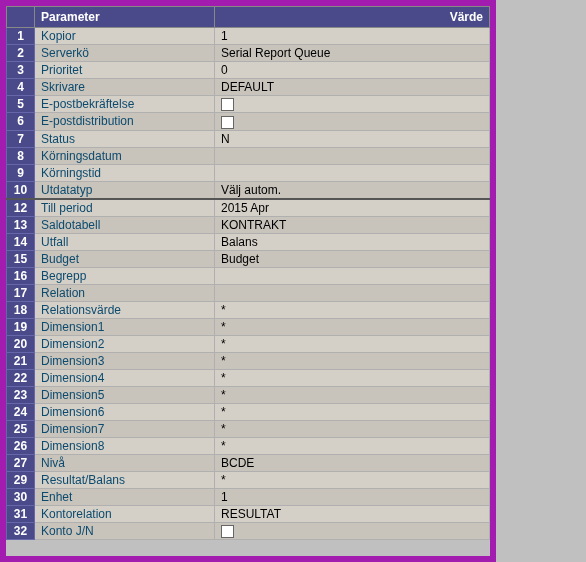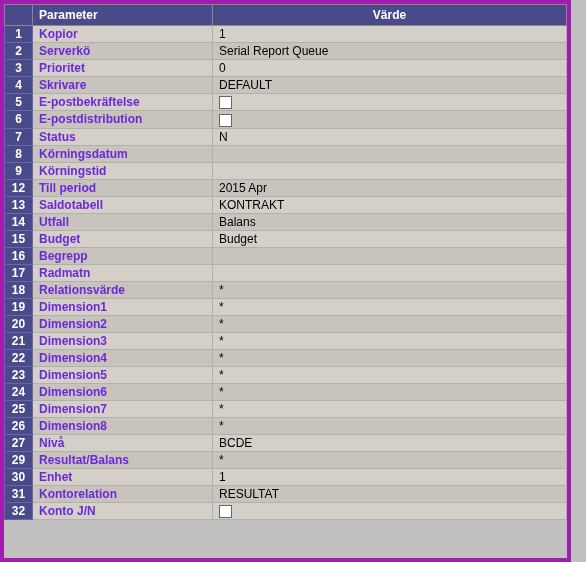--- a/index.html
+++ b/index.html
@@ -5,24 +5,24 @@
     * { margin: 0; padding: 0; box-sizing: border-box; }
     body {
       font-family: Arial, sans-serif;
       font-size: 12px;
       background: #c0c0c0;
       width: 586px;
       height: 562px;
       overflow: hidden;
     }
     .table-container {
-      width: 571px;
+      width: 496px;
       height: 562px;
       overflow: hidden;
-      border: 4px solid #a21caf;
+      border: 6px solid #a21caf;
     }
     table {
       width: 100%;
       border-collapse: collapse;
       table-layout: fixed;
     }
     thead tr th {
       background: #4a4a8a;
       color: white;
       font-weight: bold;
@@ -49,22 +49,22 @@
     td.row-num {
       width: 28px;
       background: #4a4a8a;
       color: white;
       text-align: center;
       font-weight: bold;
       border-color: #6666aa;
     }
     td.param {
       width: 180px;
-      color: #6d28d9;
-      font-weight: bold;
+      color: #0c4a6e;
+      font-weight: normal;
     }
     td.value {
       color: #000;
     }
     .checkbox-cell {
       display: inline-block;
       width: 13px;
       height: 13px;
       border: 1px solid #666;
       background: white;
@@ -77,21 +77,21 @@
   </style>
 </head>
 <body>
 
 <div class="table-container">
   <table>
     <thead>
       <tr>
         <th style="width:28px"></th>
         <th style="width:180px; text-align:left;">Parameter</th>
-        <th style="text-align:center;">Värde</th>
+        <th style="text-align:right;">Värde</th>
       </tr>
     </thead>
     <tbody id="table-body">
     <tr>
           <td class="row-num">1</td>
           <td class="param">Kopior</td>
           <td class="value">1</td>
         </tr>
         <tr>
           <td class="row-num">2</td>
@@ -126,20 +126,25 @@
         <tr>
           <td class="row-num">8</td>
           <td class="param">Körningsdatum</td>
           <td class="value"></td>
         </tr>
         <tr>
           <td class="row-num">9</td>
           <td class="param">Körningstid</td>
           <td class="value"></td>
         </tr>
+        <tr class="section-break">
+          <td class="row-num">10</td>
+          <td class="param">Utdatatyp</td>
+          <td class="value">Välj autom.</td>
+        </tr>
         <tr>
           <td class="row-num">12</td>
           <td class="param">Till period</td>
           <td class="value">2015 Apr</td>
         </tr>
         <tr>
           <td class="row-num">13</td>
           <td class="param">Saldotabell</td>
           <td class="value">KONTRAKT</td>
         </tr>
@@ -153,21 +158,21 @@
           <td class="param">Budget</td>
           <td class="value">Budget</td>
         </tr>
         <tr>
           <td class="row-num">16</td>
           <td class="param">Begrepp</td>
           <td class="value"></td>
         </tr>
         <tr>
           <td class="row-num">17</td>
-          <td class="param">Radmatn</td>
+          <td class="param">Relation</td>
           <td class="value"></td>
         </tr>
         <tr>
           <td class="row-num">18</td>
           <td class="param">Relationsvärde</td>
           <td class="value">*</td>
         </tr>
         <tr>
           <td class="row-num">19</td>
           <td class="param">Dimension1</td>

